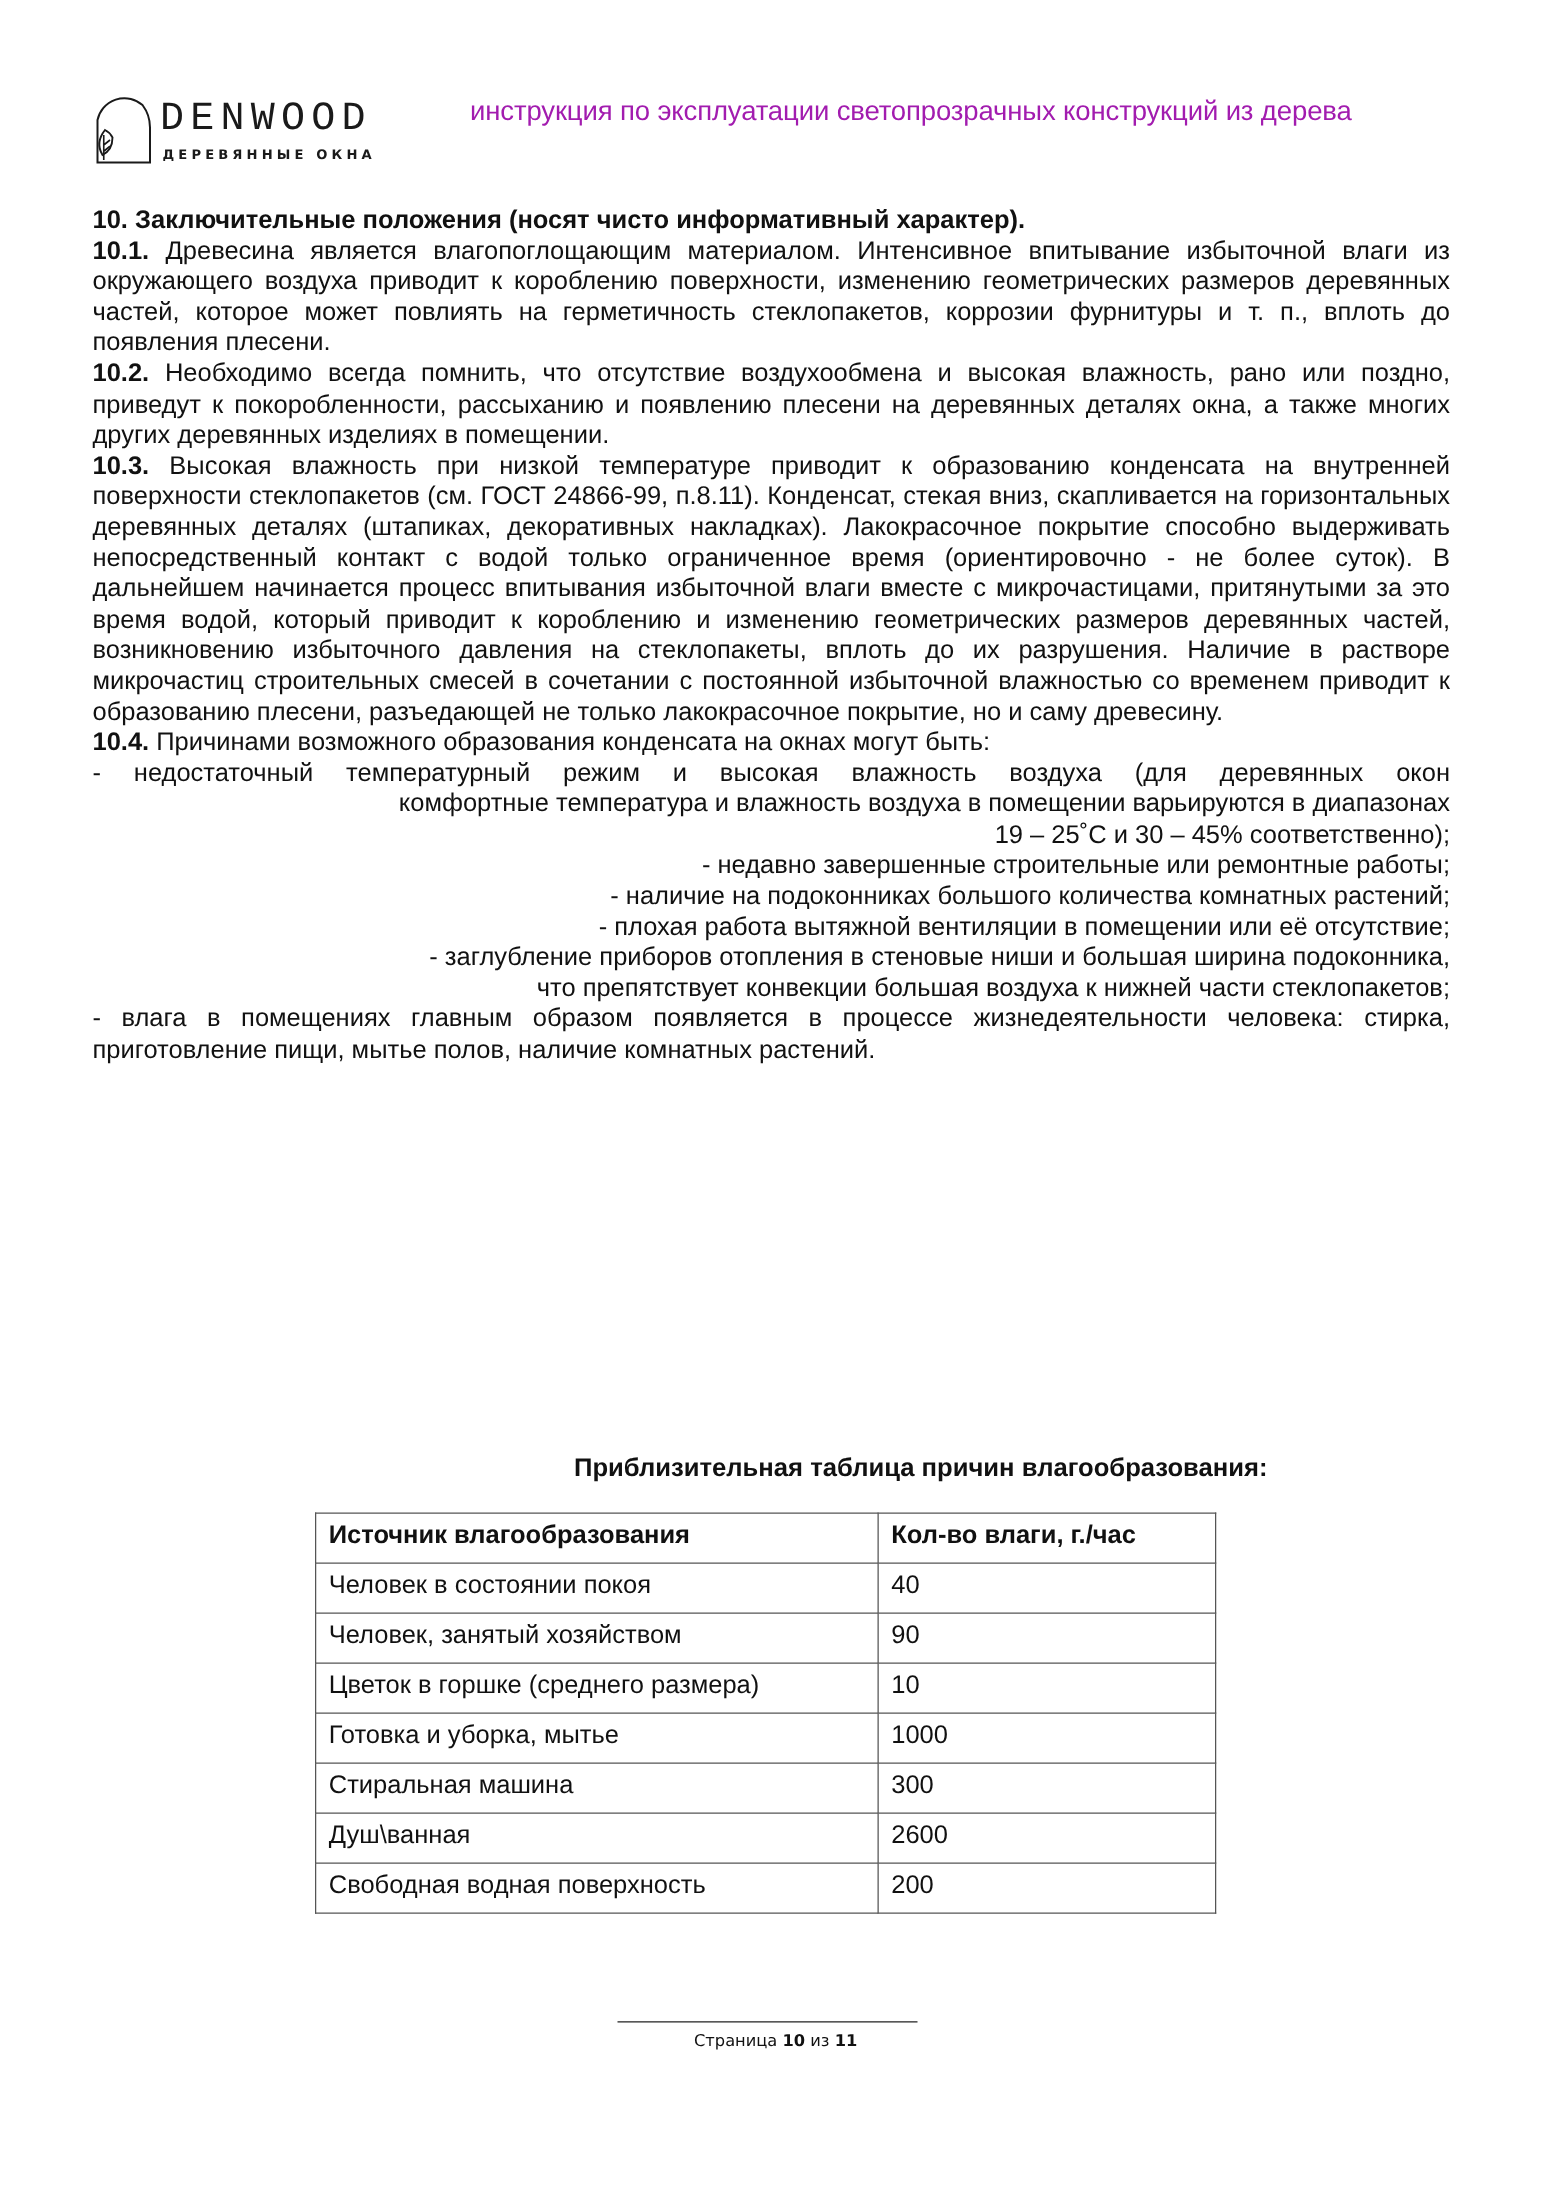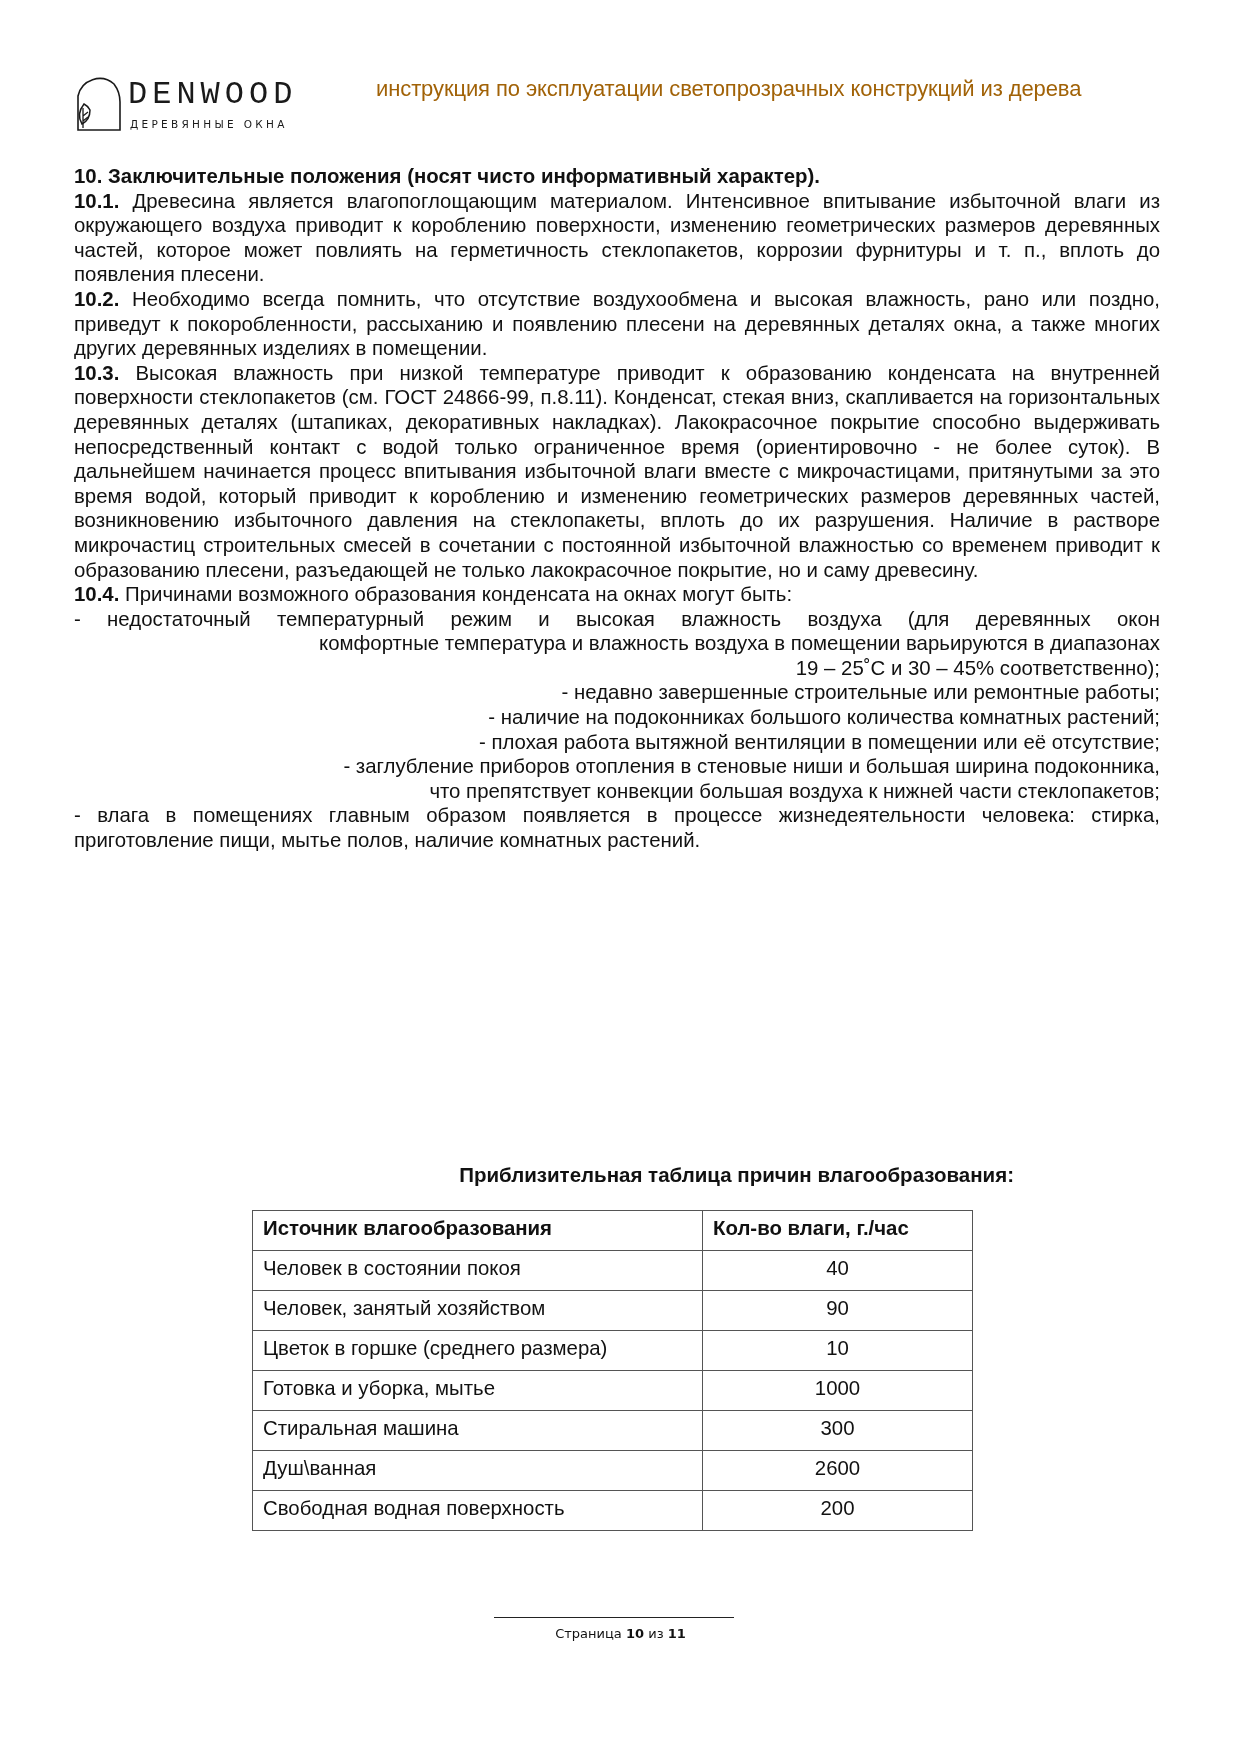--- a/index.html
+++ b/index.html
@@ -1,33 +1,33 @@
 <!DOCTYPE html>
 <html><head>
 <meta charset="utf-8">
 <style>
   html, body { margin: 0; padding: 0; background: #ffffff; }
   body { width: 1241px; height: 1755px; position: relative; overflow: hidden; color: #111; font-family: "Liberation Sans", sans-serif; }
   .logo { position: absolute; left: 72px; top: 74px; width: 270px; height: 60px; }
   .logo svg { position: absolute; left: 0; top: 0; }
   .logo .brand { position: absolute; left: 56px; top: 4px; font-family: Liberation Mono, monospace; font-weight: 300; font-size: 32px; letter-spacing: 5px; color: #1a1a1a; line-height: 34px; }
-  .logo .tagline { position: absolute; left: 58px; top: 44px; font-family: "DejaVu Sans", sans-serif; font-weight: normal; font-size: 10.5px; letter-spacing: 3.3px; color: #1a1a1a; }
-  .header-title { position: absolute; left: 376px; top: 76px; font-size: 22px; color: #a16207; letter-spacing: -0.1px; }
+  .logo .tagline { position: absolute; left: 58px; top: 44px; font-family: "DejaVu Sans", sans-serif; font-weight: bold; font-size: 10.5px; letter-spacing: 3.3px; color: #1a1a1a; }
+  .header-title { position: absolute; left: 376px; top: 76px; font-size: 22px; color: #a21caf; letter-spacing: -0.1px; }
   .content { position: absolute; left: 74px; top: 164px; width: 1086px; font-size: 20.4px; line-height: 24.6px; }
   .content p { margin: 0; text-align: justify; }
   .content .line { display: block; text-align: right; }
   .content b { font-weight: bold; }
   .section-title { font-weight: bold; }
   .justify-last { text-align-last: justify; }
   .intro { margin-top: 49px !important; }
   .table-title { position: absolute; left: 0; width: 1014px; top: 1163px; text-align: right; font-weight: bold; font-size: 20.5px; }
   table.moisture { position: absolute; left: 252px; top: 1210px; border-collapse: collapse; font-size: 20.4px; }
   table.moisture td, table.moisture th { border: 1.5px solid #555; height: 40px; padding: 0 10px; vertical-align: top; padding-top: 6px; box-sizing: border-box; }
   table.moisture th { text-align: left; font-weight: bold; }
-  table.moisture th.val, table.moisture td.val { text-align: center; }
+  table.moisture th.val, table.moisture td.val { }
   table.moisture th.val { text-align: left; }
   table.moisture .c1 { width: 450px; }
   table.moisture .c2 { width: 270px; margin-left: 34px; }
   .footer-rule { position: absolute; left: 494px; top: 1617px; width: 240px; border-top: 1.3px solid #222; }
   .footer { position: absolute; left: 0; width: 1241px; top: 1626px; text-align: center; font-family: "DejaVu Sans", sans-serif; font-size: 13px; color: #111; }
   .footer b { font-weight: bold; }
 </style>
 </head>
 <body>
 

